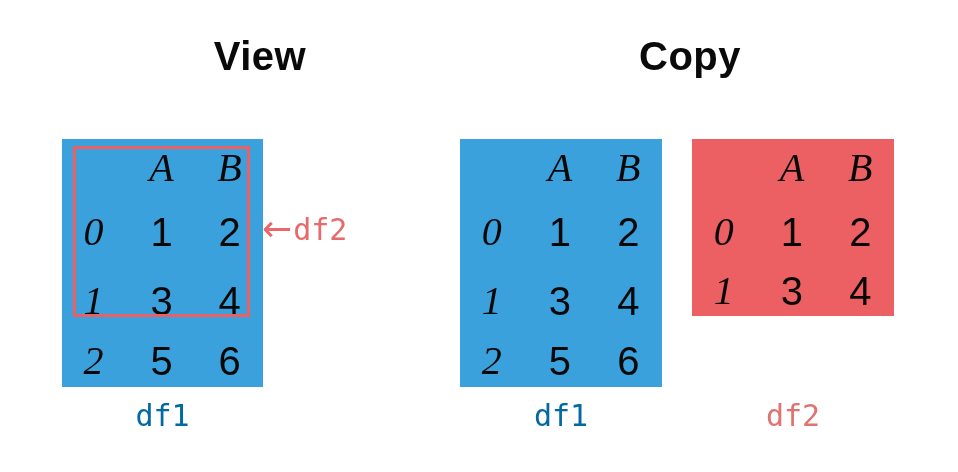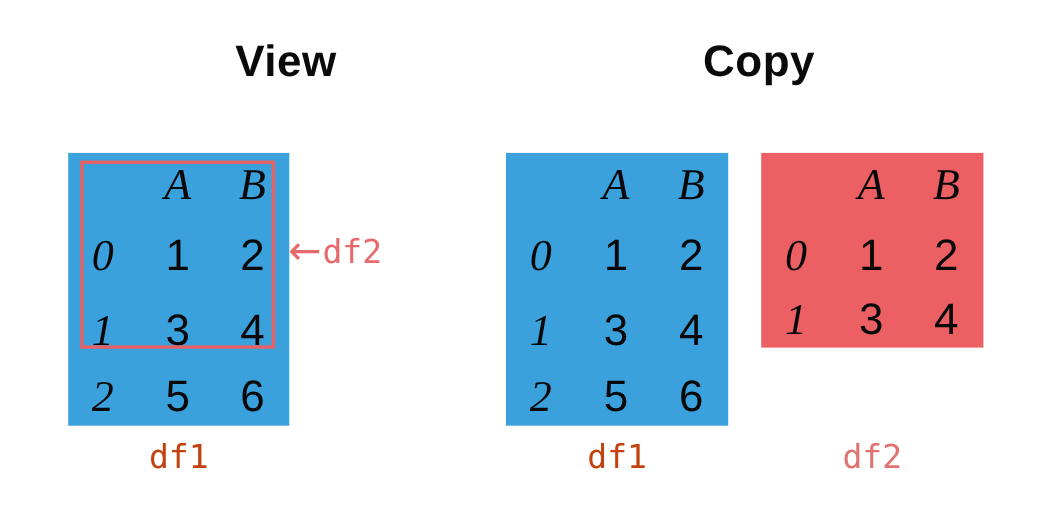--- a/index.html
+++ b/index.html
@@ -130,21 +130,21 @@
 
   
   .caption {
     position: absolute;
     font-family: "DejaVu Sans Mono", monospace;
     font-size: 30px;
     line-height: 1;
     text-align: center;
     white-space: nowrap;
   }
-  .caption.blue { color: #c2410c; }
+  .caption.blue { color: #0369a1; }
   .caption.red  { color: #e0726f; }
 
   #caption-df1-view { left: 62px;  top: 401px; width: 201px; }
   #caption-df1-copy { left: 460px; top: 401px; width: 202px; }
   #caption-df2-copy { left: 692px; top: 401px; width: 202px; }
 </style>
 </head>
 <body>
 
 <div class="stage">

